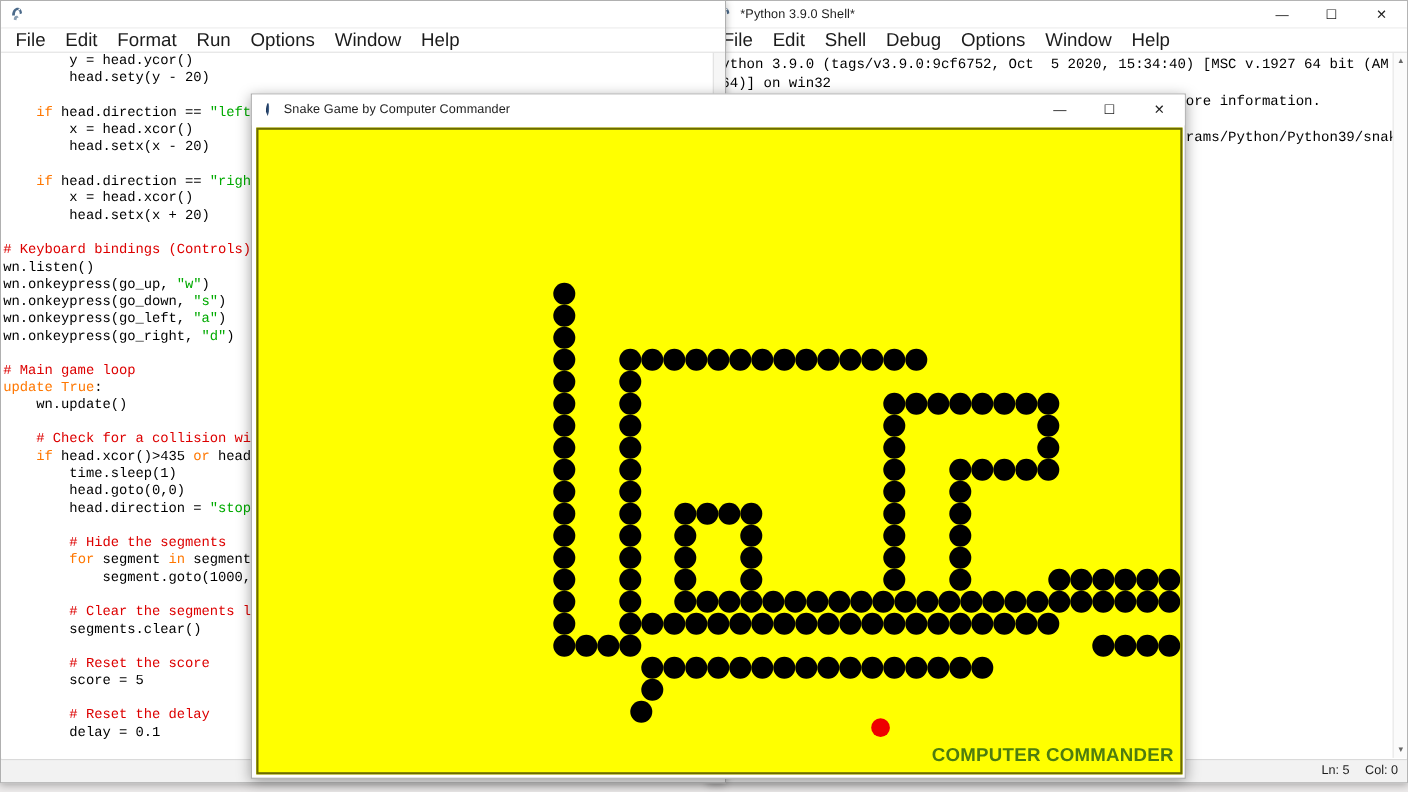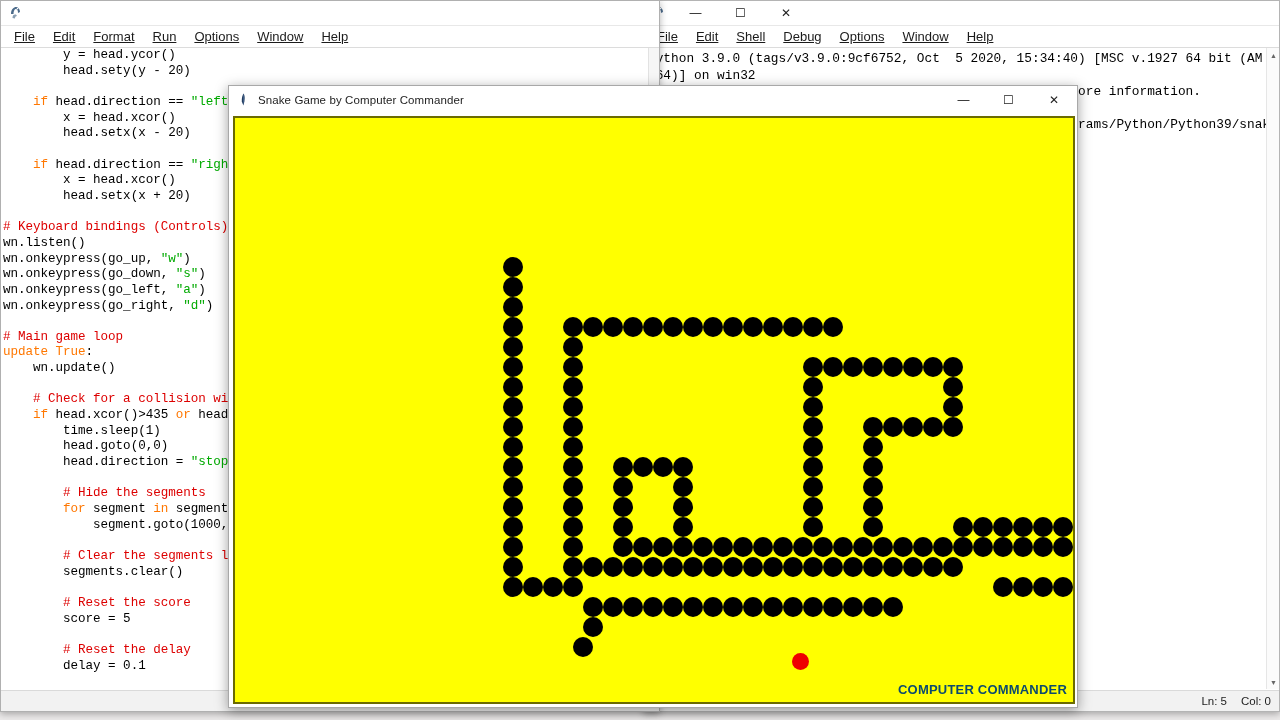--- a/index.html
+++ b/index.html
@@ -51,25 +51,24 @@
   .wbtn.big { width: 46px; }
   .menubar {
     height: 22px;
     display: flex;
     align-items: center;
     background: #ffffff;
     padding-left: 4px;
     border-bottom: 1px solid #dcdcdc;
   }
   .menu-item {
-    font-size: 13px;
+    font-size: 17px;
     color: #1b1b1b;
     padding: 2px 9px;
     white-space: nowrap;
-    text-decoration: underline;
   }
   .statusbar {
     position: absolute;
     left: 0; right: 0; bottom: 0;
     height: 21px;
     background: #f2f2f2;
     border-top: 1px solid #dadada;
     display: flex;
     align-items: center;
     justify-content: flex-end;
@@ -174,23 +173,23 @@
     font-size: 31px;
     font-weight: normal;
     color: #e08214;
     white-space: pre;
     letter-spacing: 0.2px;
   }
   #watermark {
     position: absolute;
     right: 6px; bottom: 5px;
     font-family: "Liberation Sans", sans-serif;
-    font-size: 13px;
+    font-size: 17px;
     font-weight: bold;
-    color: #0c4a6e;
+    color: #4d7c0f;
     letter-spacing: 0.2px;
   }
   .seg {
     position: absolute;
     width: 20px; height: 20px;
     border-radius: 50%;
     background: #000000;
   }
   #food {
     position: absolute;
@@ -209,20 +208,21 @@
 
   <div class="win" id="shell-window">
     <div class="titlebar">
       <span class="title-ico">
         <svg class="pyico" viewBox="0 0 16 16">
           <path d="M3 9 C3 4,6 2,8 2 C10 2,12 4,12 7 L10 8 C10 5,9 4,8 4 C6.5 4,5.5 6,5.5 9 Z" fill="#4b6a8a"></path>
           <path d="M4.5 13 C4.5 10,6 9,8 9.5 L9 11 C7.5 11,7 12,7 13.5 Z" fill="#8a9fb3"></path>
           <circle cx="9.5" cy="3.6" r="0.8" fill="#ffffff"></circle>
         </svg>
       </span>
+      <span class="title-text">*Python 3.9.0 Shell*</span>
       <span class="wbtns">
         <span class="wbtn">—</span>
         <span class="wbtn">☐</span>
         <span class="wbtn big">✕</span>
       </span>
     </div>
     <div class="menubar" id="shell-menubar">
         <span class="menu-item">File</span>
         <span class="menu-item">Edit</span>
         <span class="menu-item">Shell</span>

